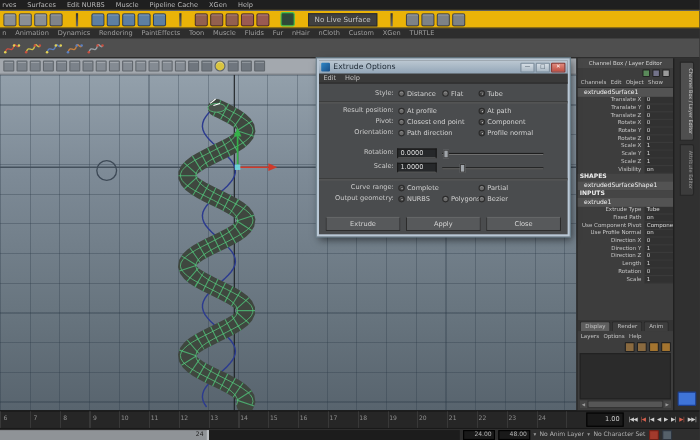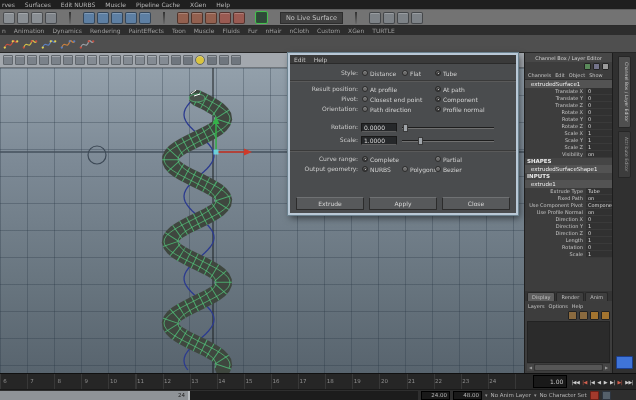--- a/index.html
+++ b/index.html
@@ -4,21 +4,21 @@
 <style>
 *{margin:0;padding:0;box-sizing:border-box;font-family:"DejaVu Sans",sans-serif;}
 html,body{width:636px;height:400px;overflow:hidden;background:#373737;}
 #app{position:relative;width:636px;height:400px;background:#373737;user-select:none;}
 
 
 .menubar{height:9px;background:#1f1f1f;display:flex;align-items:center;gap:10px;padding-left:2px;}
 .menu-item{font-size:6px;color:#b8b8b8;white-space:nowrap;cursor:default;}
 
 
-.statusline{height:17px;background:#737373;border-top:1px solid #5e5e5e;border-bottom:1px solid #2a2a2a;display:flex;align-items:center;gap:10px;padding:0 3px;}
+.statusline{height:17px;background:#eab308;border-top:1px solid #5e5e5e;border-bottom:1px solid #2a2a2a;display:flex;align-items:center;gap:10px;padding:0 3px;}
 .sl-sep{width:2px;height:12px;background:linear-gradient(#313131,#6a6a6a);margin:0 2px;}
 .sl-icon{width:12px;height:12px;border-radius:2px;border:1px solid rgba(0,0,0,.45);box-shadow:inset 0 1px rgba(255,255,255,.22);}
 .sl-live{width:13px;height:13px;border-radius:2px;background:#30483a;border:1px solid #45c04f;box-shadow:inset 0 0 2px #2a6a33;}
 .nolive{font-size:6.5px;color:#c2c2c2;background:#404040;border:1px solid #2d2d2d;padding:1px 5px;margin-left:2px;white-space:nowrap;}
 
 
 .shelftabs{height:9px;background:#2d2d2d;display:flex;gap:8px;align-items:center;padding-left:2px;}
 .shelf-tab{font-size:6px;color:#9f9f9f;white-space:nowrap;}
 .shelf{height:18px;background:#4f4f4f;border-bottom:1px solid #262626;display:flex;align-items:center;gap:3px;padding-left:3px;}
 .tool-icon{width:16px;height:16px;}
@@ -432,20 +432,27 @@
     <div class="rfield">48.00</div>
     <span class="caret">▾</span>
     <span class="rlabel">No Anim Layer</span>
     <span class="caret">▾</span>
     <span class="rlabel">No Character Set</span>
     <span class="rr-icon" style="background:#a33a2c;border:1px solid #701f16"></span>
     <span class="rr-icon" style="background:#55606a;border:1px solid #2d3540"></span>
   </div>
 
   <div class="dialog">
+    <div class="dlg-title">
+      <span class="dlg-icon"></span>
+      <span class="dlg-title-text">Extrude Options</span>
+      <span class="wb">—</span>
+      <span class="wb">□</span>
+      <span class="wb close">✕</span>
+    </div>
     <div class="dlg-menus">
       <span class="dlg-menu">Edit</span>
       <span class="dlg-menu">Help</span>
     </div>
     <div class="dlg-body">
       <div id="grpTop">
           <div class="opt-row">
             <span class="opt-label">Style:</span>
             <span class="choice" style="left: 72px;">
               <span class="radio"></span>

